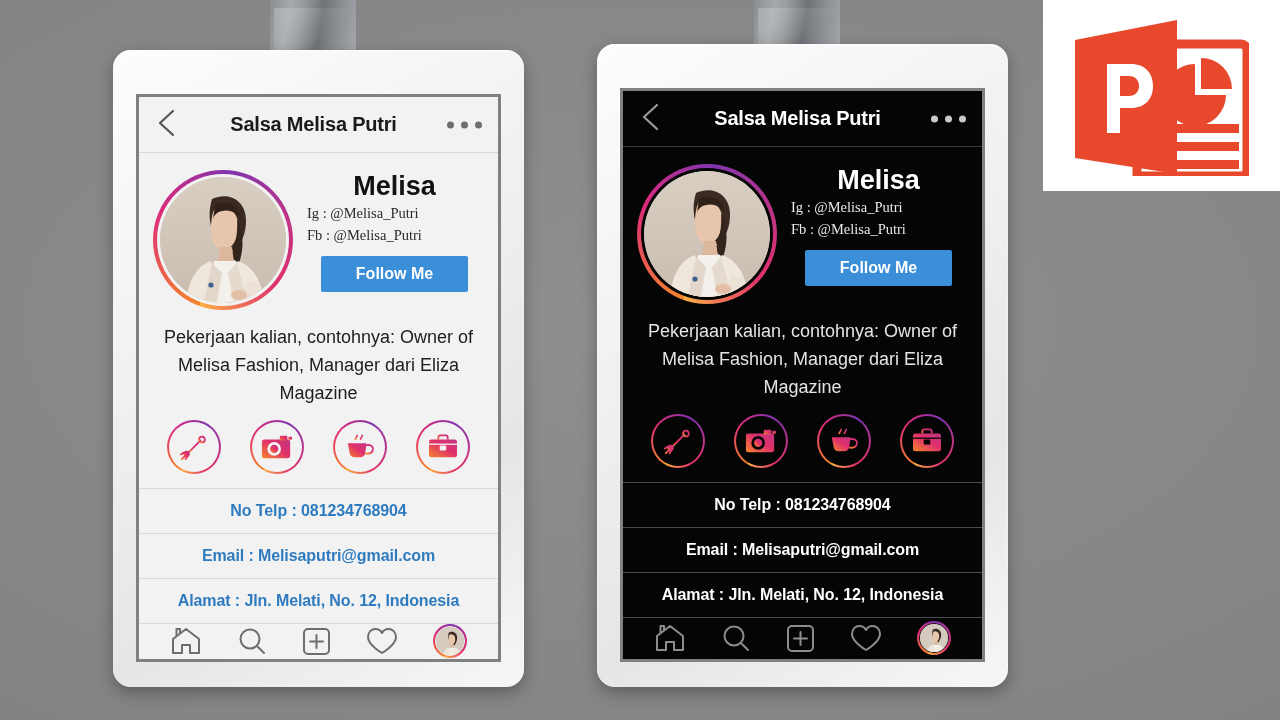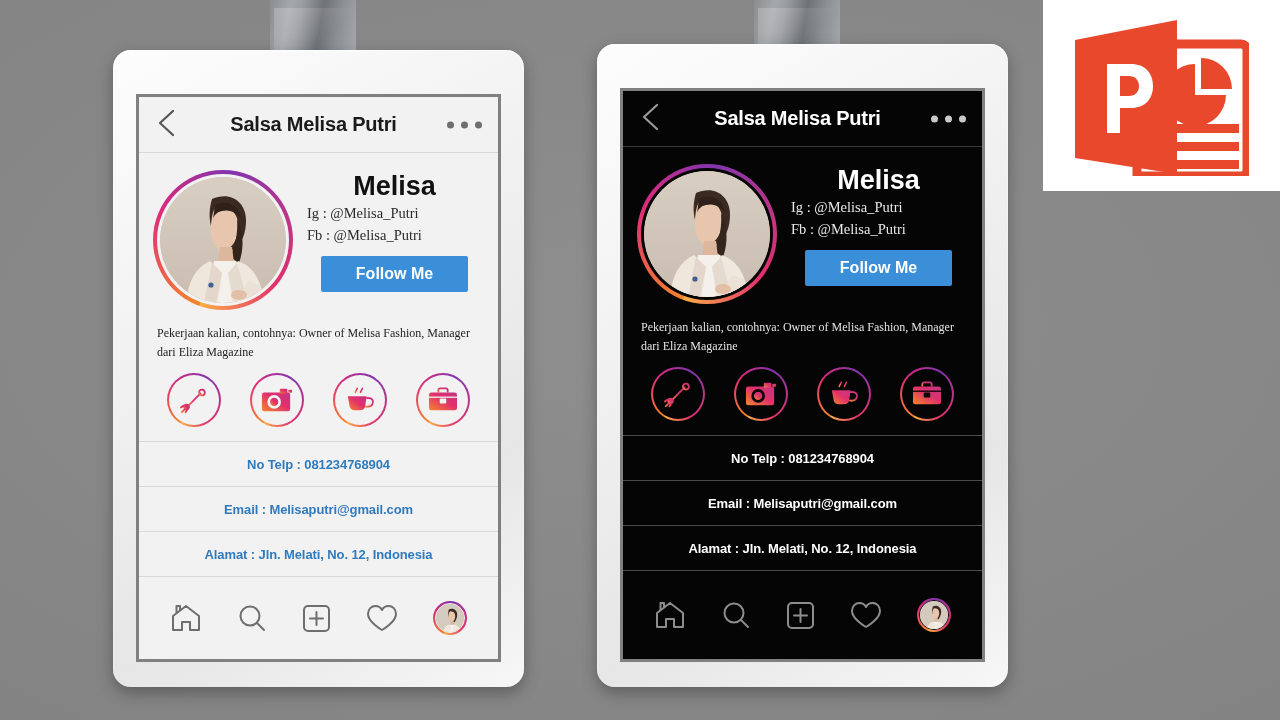--- a/index.html
+++ b/index.html
@@ -119,23 +119,23 @@
     color: #fff;
     font-size: 16px; font-weight: 700;
     border: none; border-radius: 2px;
     padding: 9px 10px;
     display: block; width: 147px; text-align: center;
     cursor: pointer;
   }
 
   
   .bio {
-    font-family: Liberation Serif, serif;
-    font-size: 12px; line-height: 1.55;
-    color: #1d1d1d; text-align: left;
+    font-family: Liberation Sans, sans-serif;
+    font-size: 18px; line-height: 1.55;
+    color: #1d1d1d; text-align: center;
     padding: 14px 18px 0;
   }
   .dark .bio { color: #e4e4e4; }
 
   
   .icon-row {
     display: flex; justify-content: space-around; align-items: center;
     padding: 12px 14px 14px;
   }
   .ic-circle {
@@ -150,21 +150,21 @@
     background: #f2f2f2;
     display: flex; align-items: center; justify-content: center;
   }
   .dark .ic-face { background: #050505; }
 
   
   .contact-row {
     border-top: 1px solid #d9d9d9;
     height: 45px;
     display: flex; align-items: center; justify-content: center;
-    font-size: 13px; font-weight: 600; letter-spacing: -0.1px;
+    font-size: 16px; font-weight: 600; letter-spacing: -0.1px;
     color: #2f7bbf;
     cursor: pointer;
   }
   .dark .contact-row { border-top: 1px solid #4a4a4a; color: #ffffff; }
 
   
   .bottomnav {
     border-top: 1px solid #d9d9d9;
     flex: 1 1 auto;
     display: flex; align-items: center; justify-content: space-around;

